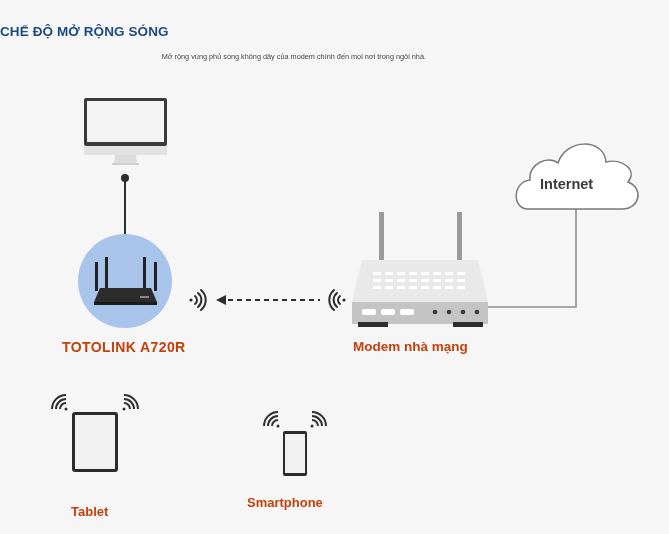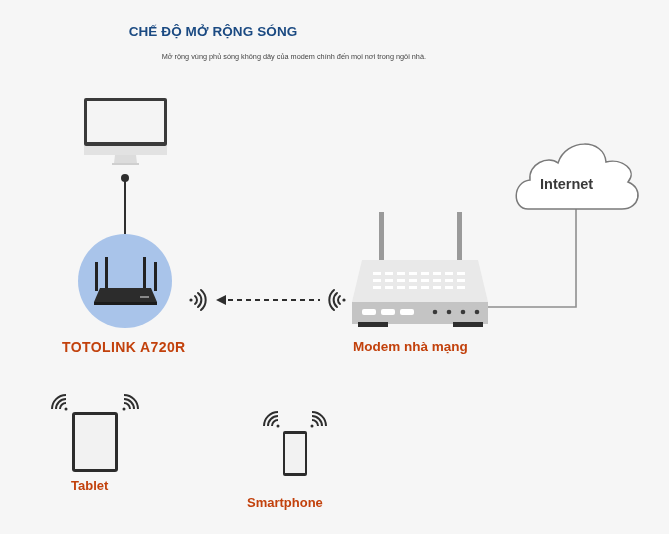--- a/index.html
+++ b/index.html
@@ -1,23 +1,23 @@
 <!DOCTYPE html>
 <html><head>
 <meta charset="utf-8">
 <style>
   html, body { margin:0; padding:0; }
   body { width:669px; height:534px; background:#f6f6f6; position:relative; overflow:hidden; font-family:"Liberation Sans", sans-serif; }
   .abs { position:absolute; }
-  #title { left:0; width:426px; top:24px; text-align:center; font-size:13.5px; font-weight:bold; color:#1b4a82; letter-spacing:0.1px; }
+  #title { left:0; width:426px; top:24px; font-size:13.5px; font-weight:bold; color:#1b4a82; letter-spacing:0.1px; }
   #subtitle { left:0; width:426px; top:52px; text-align:right; font-size:7.3px; color:#444; }
   .label { font-weight:bold; color:#c2410c; font-size:13px; }
   #lbl-a720 { left:62px; top:339px; font-size:14px; letter-spacing:0.4px; }
   #lbl-modem { left:353px; top:339px; font-size:13.5px;text-align:center; }
-  #lbl-tablet { left:71px; top:478px; font-size:13px; }
+  #lbl-tablet { left:71px; top:504px; font-size:13px; }
   #lbl-phone { left:247px; top:495px; font-size:13px; }
   #lbl-internet { left:540px; top:176px; font-size:14.5px; color:#3a3a3a; font-weight:bold;text-align:right; }
   svg { position:absolute; left:0; top:0; }
 </style>
 </head>
 <body>
 
 <div id="title" class="abs">CHẾ ĐỘ MỞ RỘNG SÓNG</div>
 <div id="subtitle" class="abs">Mở rộng vùng phủ sóng không dây của modem chính đến mọi nơi trong ngôi nhà.</div>
 

